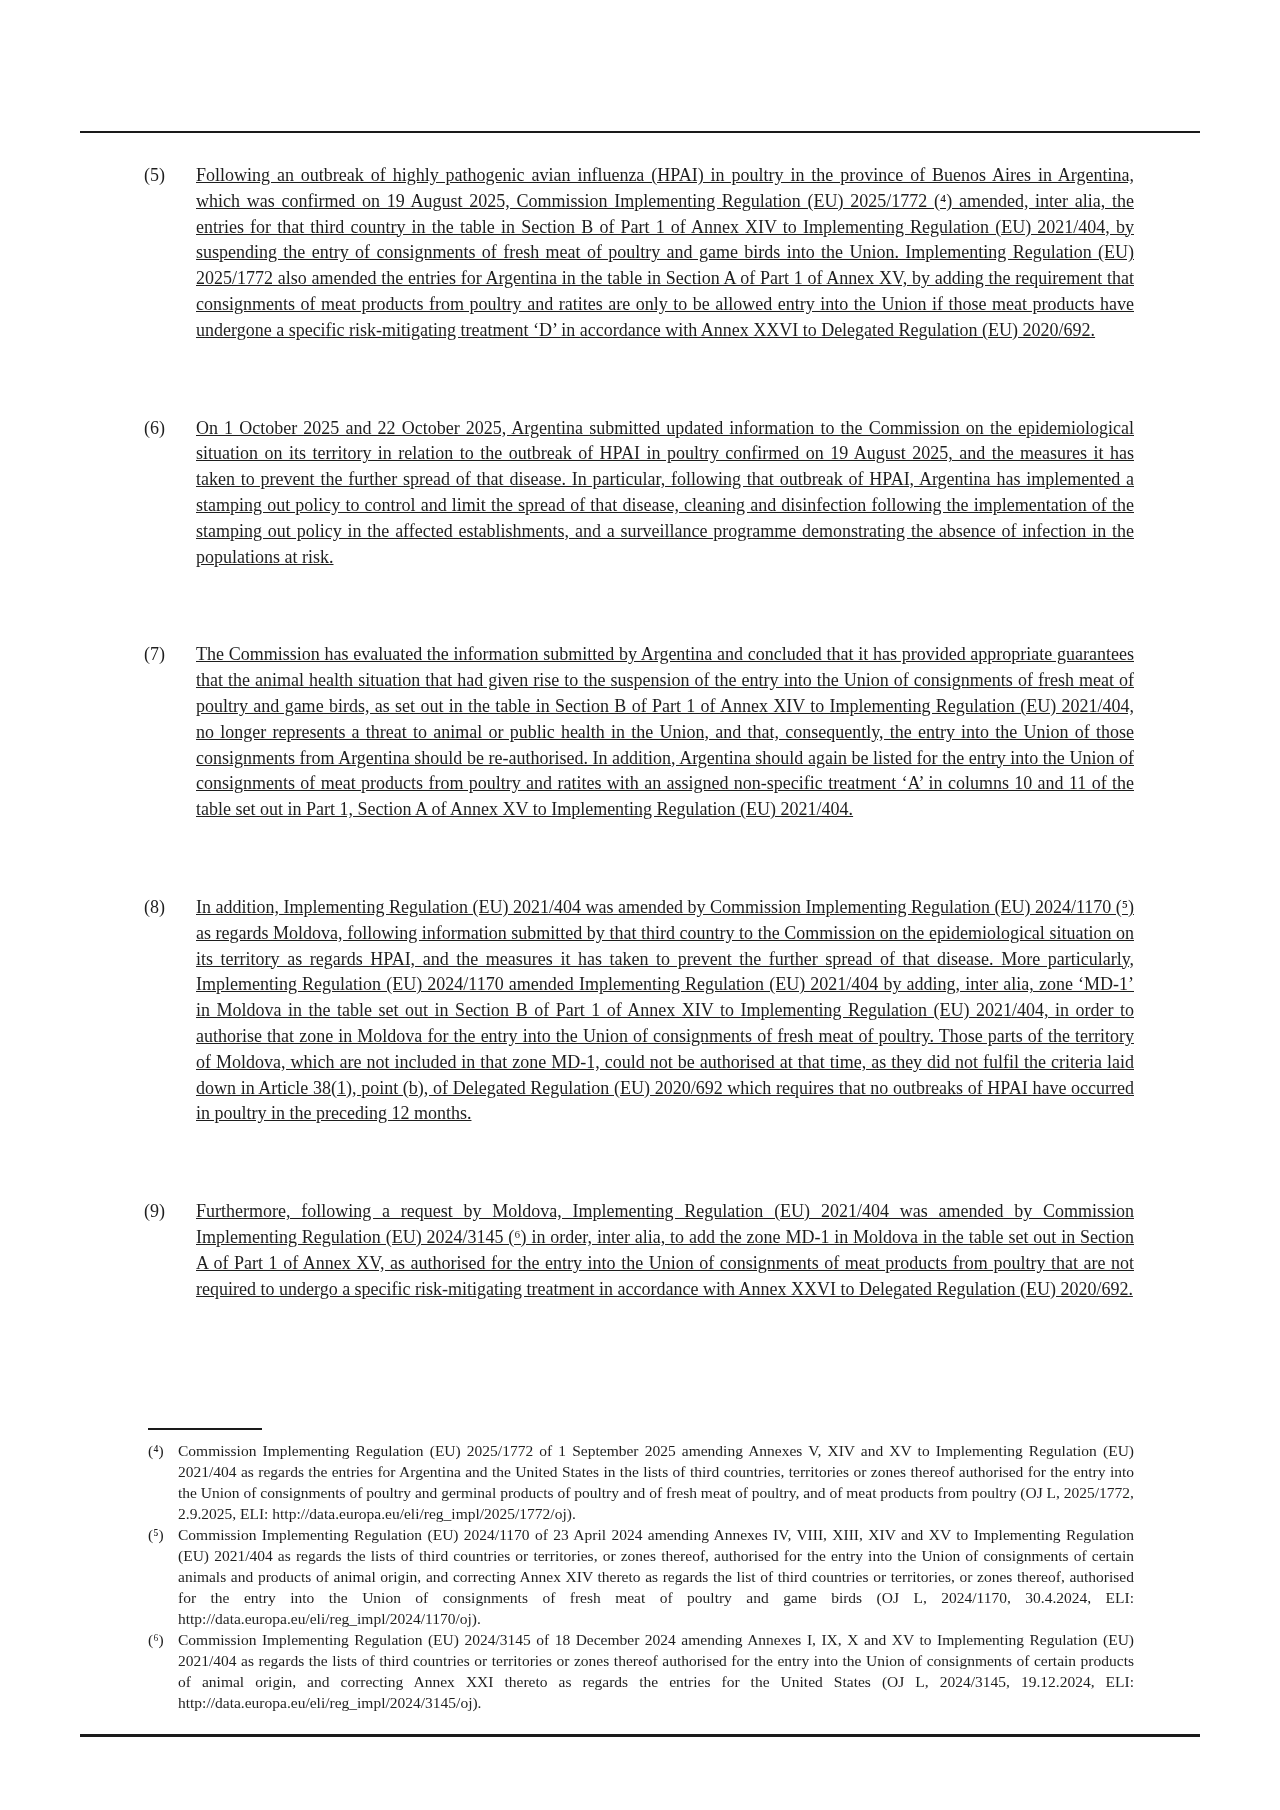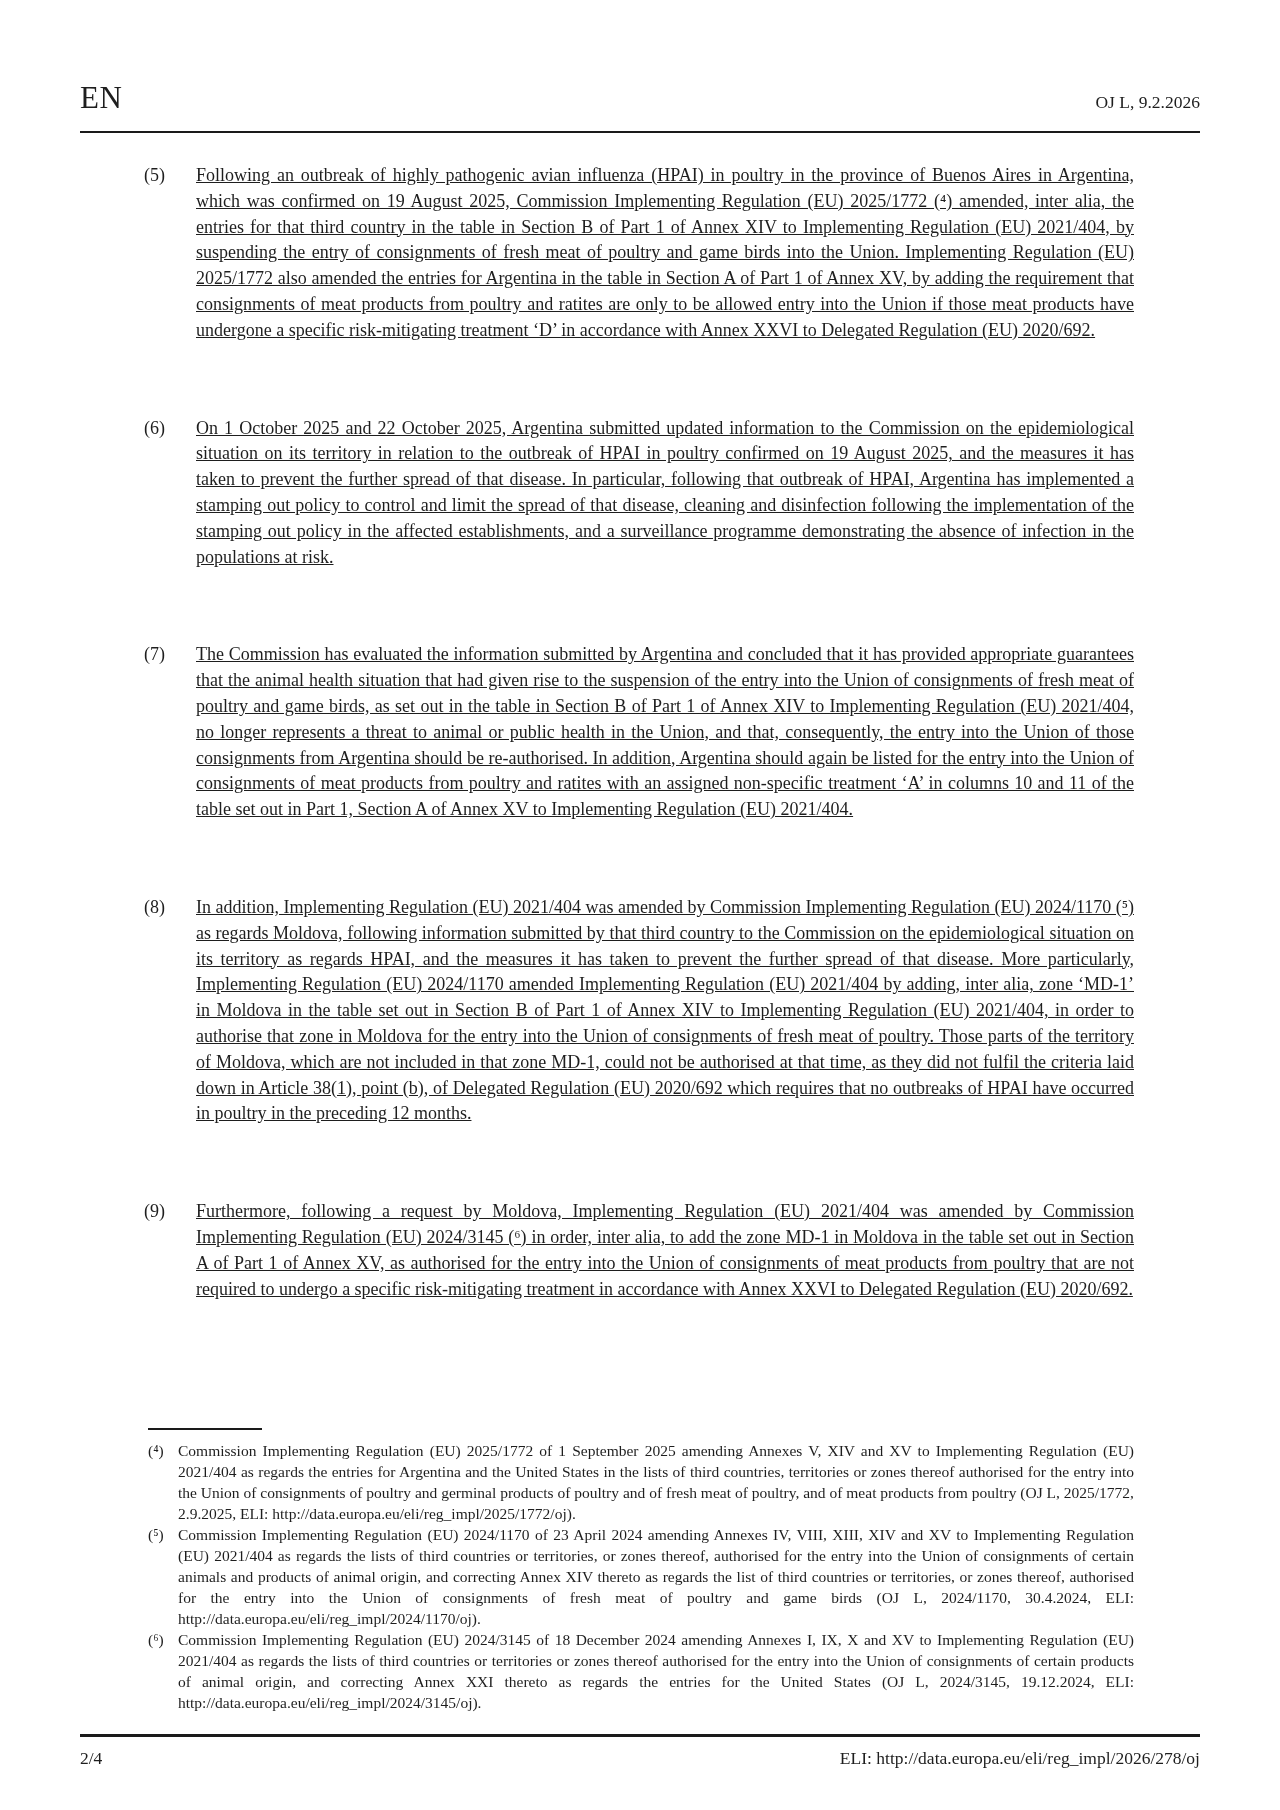--- a/index.html
+++ b/index.html
@@ -106,24 +106,20 @@
     justify-content: space-between;
     align-items: baseline;
     font-size: 17.5px;
   }
 </style>
 </head>
 <body>
 
 <div class="page">
 
-  <div class="header-row">
-    <span class="lang-code">EN</span>
-    <span class="journal-ref">OJ L, 9.2.2026</span>
-  </div>
   <div class="header-rule"></div>
 
   <div class="recitals" id="recitals">
   <div class="recital">
     <span class="recital-num">(5)</span>
     <span class="recital-text">Following an outbreak of highly pathogenic avian influenza (HPAI) in poultry in the province of Buenos Aires in Argentina, which was confirmed on 19 August 2025, Commission Implementing Regulation (EU) 2025/1772 (⁴) amended, inter alia, the entries for that third country in the table in Section B of Part 1 of Annex XIV to Implementing Regulation (EU) 2021/404, by suspending the entry of consignments of fresh meat of poultry and game birds into the Union. Implementing Regulation (EU) 2025/1772 also amended the entries for Argentina in the table in Section A of Part 1 of Annex XV, by adding the requirement that consignments of meat products from poultry and ratites are only to be allowed entry into the Union if those meat products have undergone a specific risk-mitigating treatment ‘D’ in accordance with Annex XXVI to Delegated Regulation (EU) 2020/692.</span>
   </div>
 
   <div class="recital">
     <span class="recital-num">(6)</span>
@@ -158,18 +154,14 @@
     <span class="fn-text">Commission Implementing Regulation (EU) 2024/1170 of 23 April 2024 amending Annexes IV, VIII, XIII, XIV and XV to Implementing Regulation (EU) 2021/404 as regards the lists of third countries or territories, or zones thereof, authorised for the entry into the Union of consignments of certain animals and products of animal origin, and correcting Annex XIV thereto as regards the list of third countries or territories, or zones thereof, authorised for the entry into the Union of consignments of fresh meat of poultry and game birds (OJ L, 2024/1170, 30.4.2024, ELI: http://data.europa.eu/eli/reg_impl/2024/1170/oj).</span>
   </div>
 
   <div class="footnote">
     <span class="fn-marker">(⁶)</span>
     <span class="fn-text">Commission Implementing Regulation (EU) 2024/3145 of 18 December 2024 amending Annexes I, IX, X and XV to Implementing Regulation (EU) 2021/404 as regards the lists of third countries or territories or zones thereof authorised for the entry into the Union of consignments of certain products of animal origin, and correcting Annex XXI thereto as regards the entries for the United States (OJ L, 2024/3145, 19.12.2024, ELI: http://data.europa.eu/eli/reg_impl/2024/3145/oj).</span>
   </div>
 </div>
 
   <div class="footer-rule"></div>
-  <div class="footer-row">
-    <span>2/4</span>
-    <span>ELI: http://data.europa.eu/eli/reg_impl/2026/278/oj</span>
-  </div>
 
 </div>
 
 </body></html>

